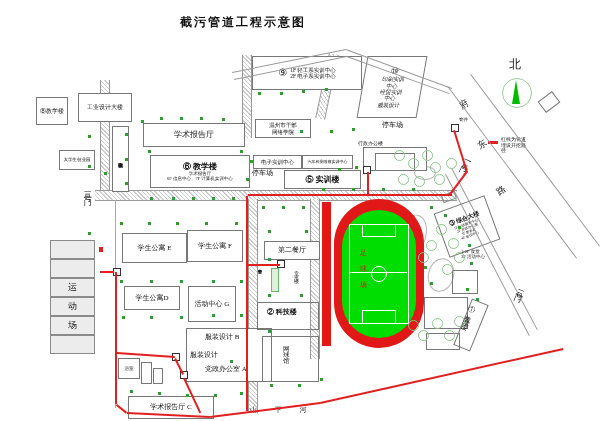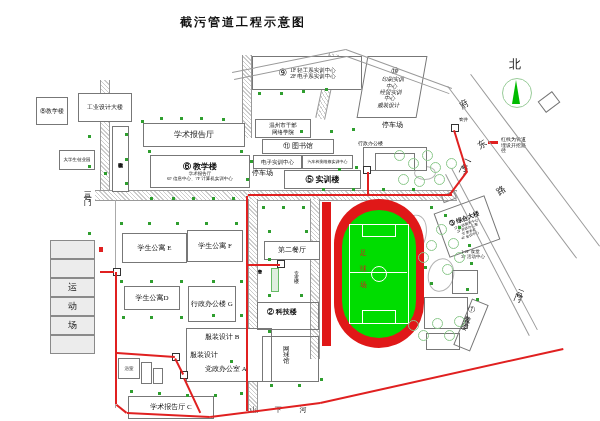--- a/index.html
+++ b/index.html
@@ -89,23 +89,20 @@
     <span>中心</span>
     <span>经贸实训</span>
     <span>中心</span>
     <span>服装设计</span>
   </div>
 
   <div class="box" style="left:255px;top:119px;width:54px;height:17px;font-size:5.5px;">
     <span>温州市干部</span>
     <span>网络学院</span>
   </div>
-  <div class="box" style="left:262px;top:139px;width:70px;height:13px;font-size:7px;">
-    <span>⑪ 图书馆</span>
-  </div>
   <div class="box" style="left:253px;top:155px;width:47px;height:12px;font-size:5.5px;">
     <span>电子实训中心</span>
   </div>
   <div class="box" style="left:302px;top:155px;width:49px;height:12px;font-size:4px;">
     <span>汽车检测维修实训中心</span>
   </div>
   <div class="lbl" style="left:252px;top:170px;font-size:7px;">停车场</div>
   <div class="box" style="left:284px;top:170px;width:75px;height:17px;font-size:8px;font-weight:bold;">
     <span>⑤ 实训楼</span>
   </div>
@@ -149,21 +146,21 @@
   <div class="box" style="left:122px;top:233px;width:63px;height:28px;font-size:7px;">
     <span>学生公寓 E</span>
   </div>
   <div class="box" style="left:187px;top:230px;width:54px;height:30px;font-size:7px;">
     <span>学生公寓 F</span>
   </div>
   <div class="box" style="left:124px;top:286px;width:54px;height:22px;font-size:7px;">
     <span>学生公寓D</span>
   </div>
   <div class="box" style="left:188px;top:286px;width:46px;height:34px;font-size:7px;">
-    <span>行政办公楼 G</span>
+    <span>活动中心 G</span>
   </div>
 
   <div class="abs" style="left:186px;top:328px;width:84px;height:52px;border:1px solid #777;background:#fff;"></div>
   <div class="lbl" style="left:205px;top:334px;font-size:7px;">服装设计 B</div>
   <div class="lbl" style="left:190px;top:352px;font-size:7px;">服装设计</div>
   <div class="lbl" style="left:205px;top:366px;font-size:7px;">党政办公室 A</div>
 
   <div class="box" style="left:128px;top:396px;width:84px;height:21px;font-size:7px;">
     <span>学术报告厅 C</span>
   </div>

